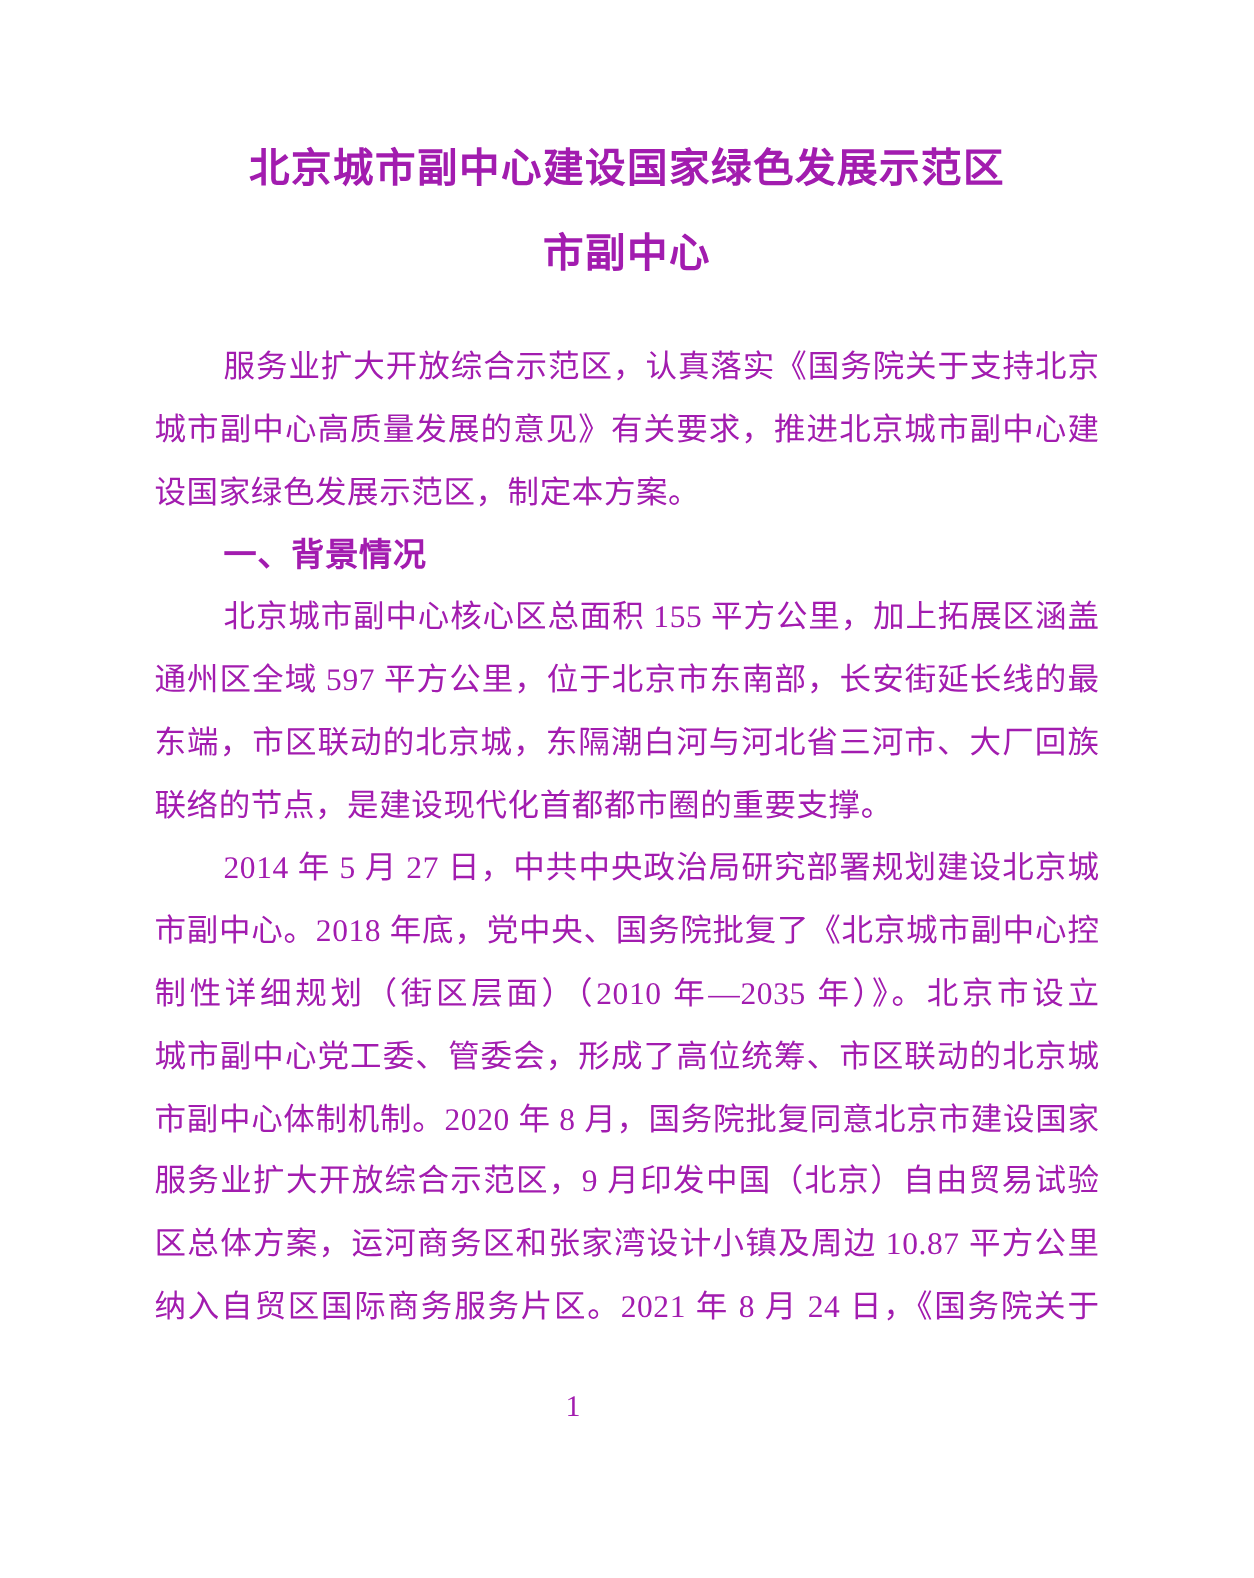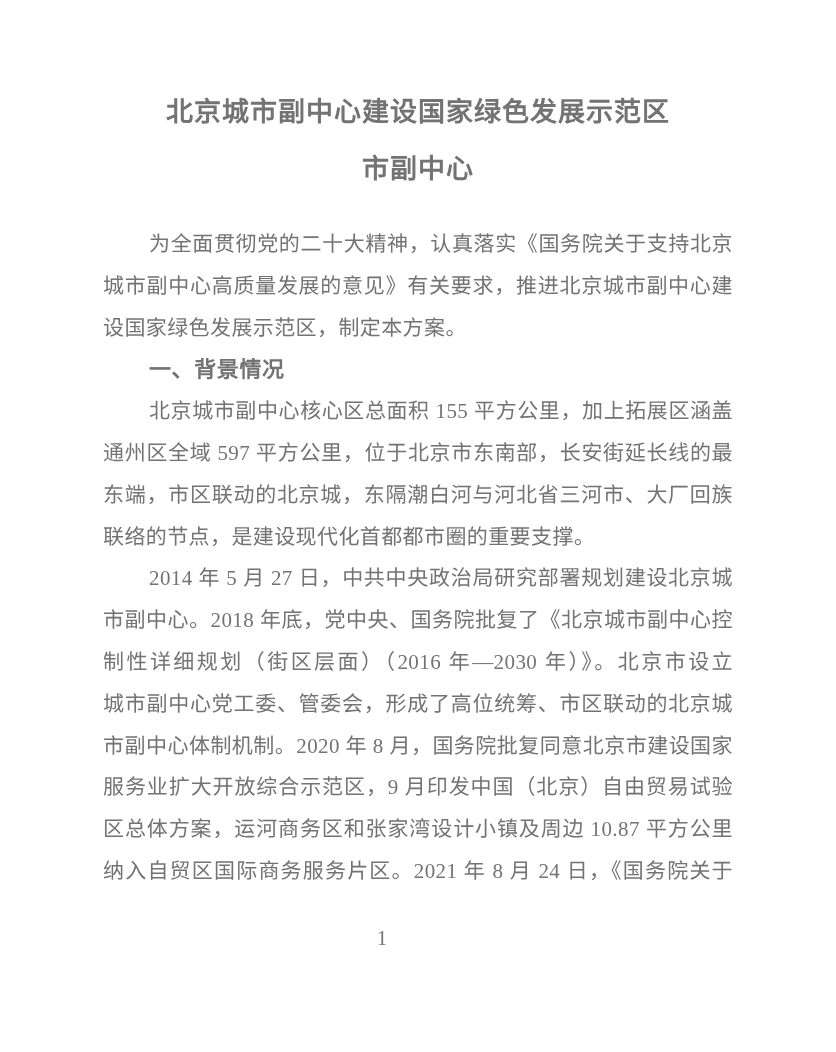--- a/index.html
+++ b/index.html
@@ -5,21 +5,21 @@
   html, body {
     margin: 0;
     padding: 0;
     background: #ffffff;
   }
   .page {
     position: relative;
     width: 764px;
     height: 1052px;
     background: #ffffff;
-    color: #737373;
+    color: #a21caf;
     overflow: hidden;
     text-decoration: underline;
   }
   .content {
     position: absolute;
     left: 103px;
     top: 84px;
     width: 630px;
   }
   .doc-title {
@@ -78,38 +78,38 @@
 
 <div class="page">
   <div class="content">
 
     <h1 class="doc-title">
       <div class="title-line">北京城市副中心建设国家绿色发展示范区</div>
       <div class="title-line">市副中心</div>
     </h1>
 
     <div class="para intro">
-      <div class="line first">为全面贯彻党的二十大精神，认真落实《国务院关于支持北京</div>
+      <div class="line first">服务业扩大开放综合示范区，认真落实《国务院关于支持北京</div>
       <div class="line">城市副中心高质量发展的意见》有关要求，推进北京城市副中心建</div>
       <div class="line last">设国家绿色发展示范区，制定本方案。</div>
     </div>
 
     <div class="section-heading">一、背景情况</div>
 
     <div class="para">
       <div class="line first">北京城市副中心核心区总面积 155 平方公里，加上拓展区涵盖</div>
       <div class="line">通州区全域 597 平方公里，位于北京市东南部，长安街延长线的最</div>
       <div class="line">东端，市区联动的北京城，东隔潮白河与河北省三河市、大厂回族</div>
       <div class="line last">联络的节点，是建设现代化首都都市圈的重要支撑。</div>
     </div>
 
     <div class="para">
       <div class="line first">2014 年 5 月 27 日，中共中央政治局研究部署规划建设北京城</div>
       <div class="line">市副中心。2018 年底，党中央、国务院批复了《北京城市副中心控</div>
-      <div class="line">制性详细规划（街区层面）（2016 年—2030 年）》。北京市设立</div>
+      <div class="line">制性详细规划（街区层面）（2010 年—2035 年）》。北京市设立</div>
       <div class="line">城市副中心党工委、管委会，形成了高位统筹、市区联动的北京城</div>
       <div class="line">市副中心体制机制。2020 年 8 月，国务院批复同意北京市建设国家</div>
       <div class="line">服务业扩大开放综合示范区，9 月印发中国（北京）自由贸易试验</div>
       <div class="line">区总体方案，运河商务区和张家湾设计小镇及周边 10.87 平方公里</div>
       <div class="line">纳入自贸区国际商务服务片区。2021 年 8 月 24 日，《国务院关于</div>
     </div>
 
   </div>
 
   <div class="page-number">1</div>

